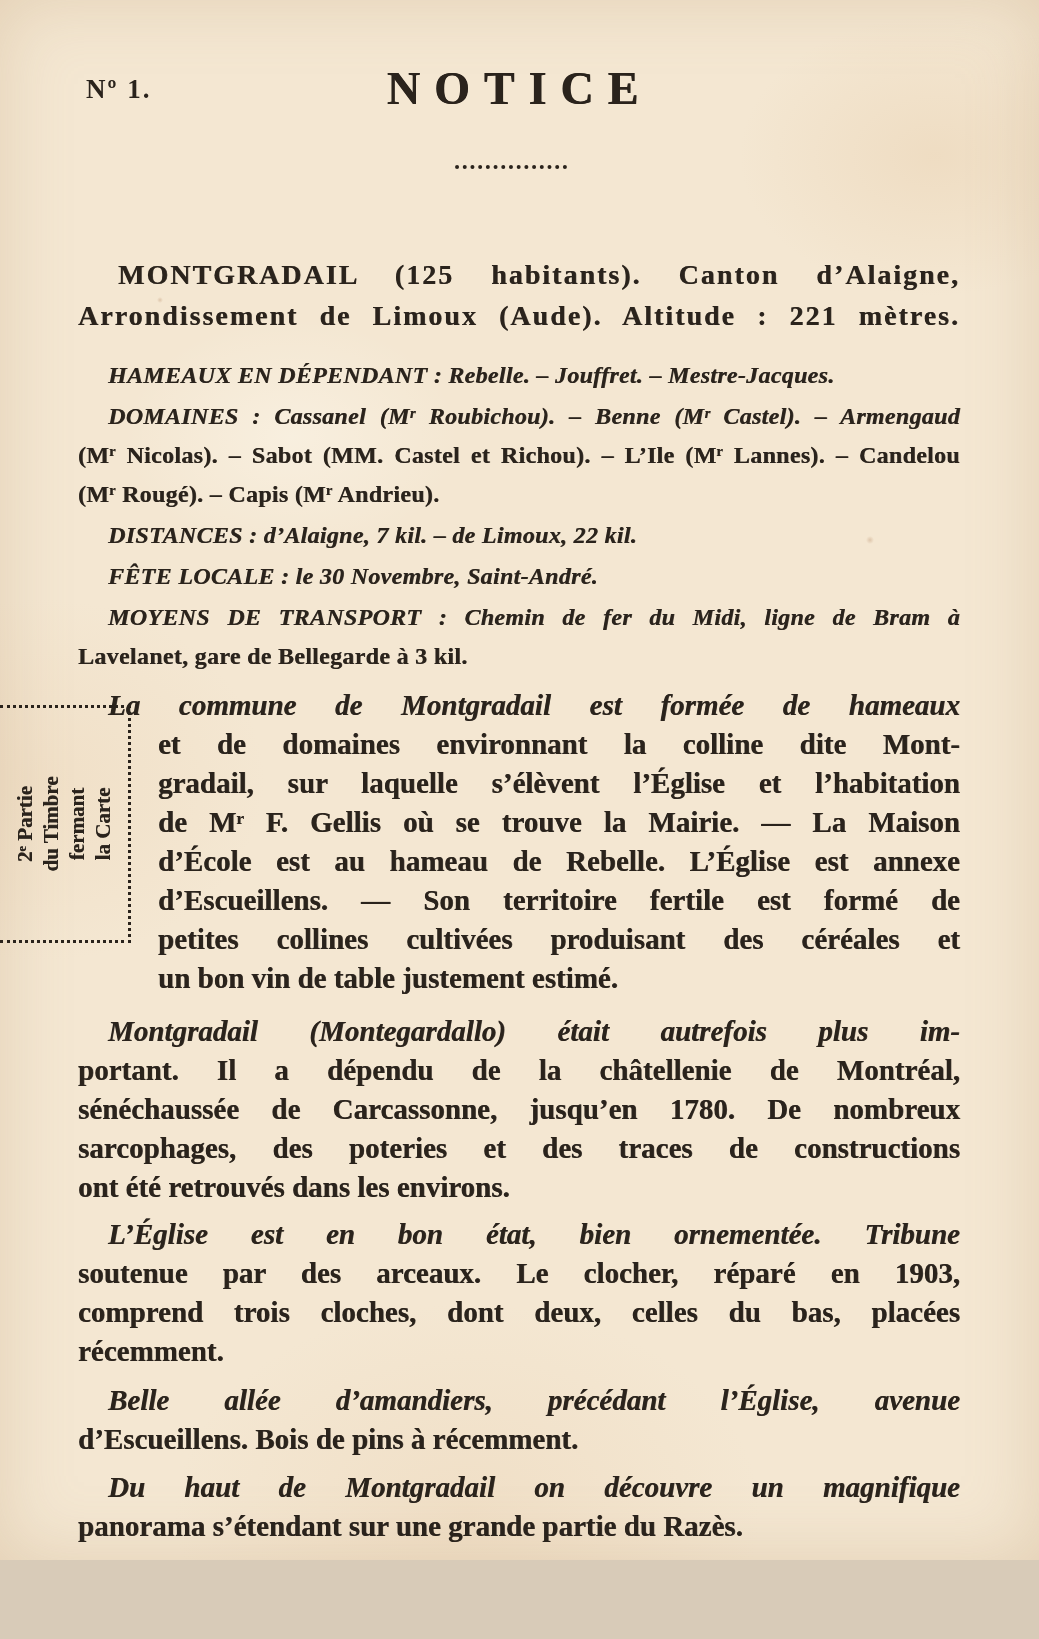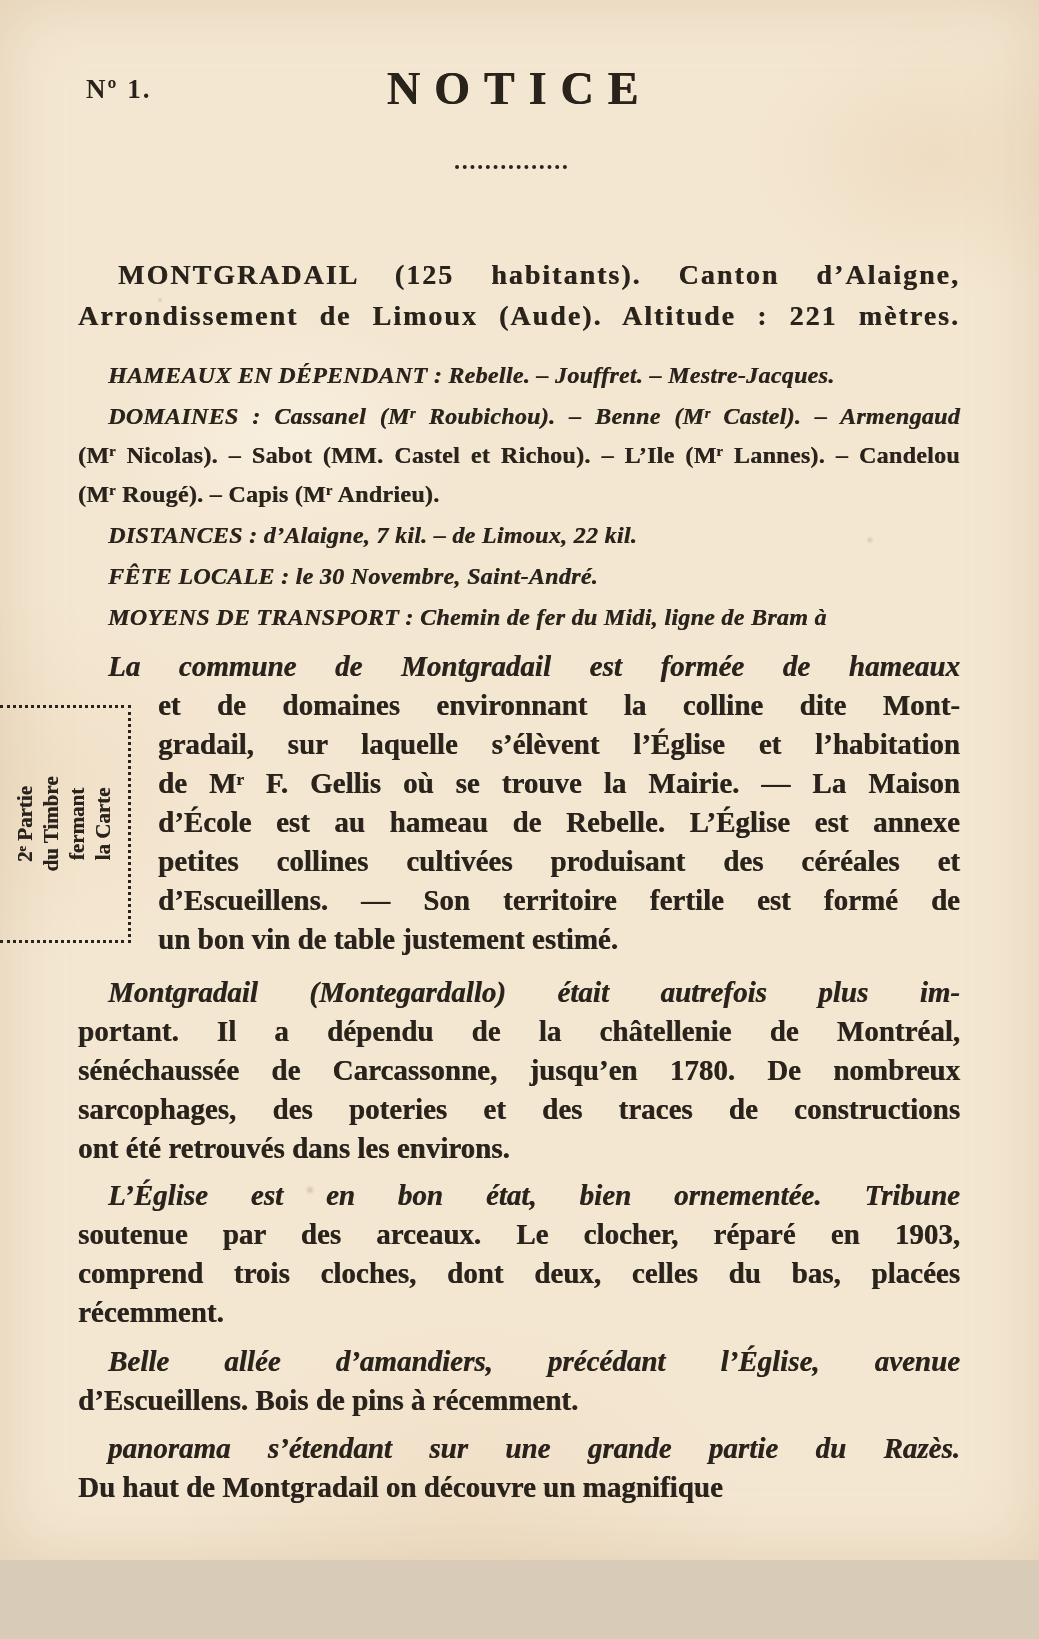--- a/index.html
+++ b/index.html
@@ -127,51 +127,52 @@
         <div class="tline">(Mʳ Rougé). – Capis (Mʳ Andrieu).</div>
       </div>
     <div class="para sub fi">
         <div class="tline">DISTANCES : d’Alaigne, 7 kil. – de Limoux, 22 kil.</div>
       </div>
     <div class="para sub fi">
         <div class="tline">FÊTE LOCALE : le 30 Novembre, Saint-André.</div>
       </div>
     <div class="para sub fi moyens">
         <div class="tline">MOYENS DE TRANSPORT : Chemin de fer du Midi, ligne de Bram à</div>
+        <div class="tline">Lavelanet, gare de Bellegarde à 3 kil.</div>
       </div>
 
     <div class="para bodytx fi para1">
         <div class="tline">La commune de Montgradail est formée de hameaux</div>
         <div class="tline">et de domaines environnant la colline dite Mont-</div>
         <div class="tline">gradail, sur laquelle s’élèvent l’Église et l’habitation</div>
         <div class="tline">de Mʳ F. Gellis où se trouve la Mairie. — La Maison</div>
         <div class="tline">d’École est au hameau de Rebelle. L’Église est annexe</div>
+        <div class="tline">d’Escueillens. — Son territoire fertile est formé de</div>
         <div class="tline">petites collines cultivées produisant des céréales et</div>
-        <div class="tline">d’Escueillens. — Son territoire fertile est formé de</div>
         <div class="tline">un bon vin de table justement estimé.</div>
       </div>
     <div class="para bodytx fi para2">
         <div class="tline">Montgradail (Montegardallo) était autrefois plus im-</div>
         <div class="tline">portant. Il a dépendu de la châtellenie de Montréal,</div>
         <div class="tline">sénéchaussée de Carcassonne, jusqu’en 1780. De nombreux</div>
         <div class="tline">sarcophages, des poteries et des traces de constructions</div>
         <div class="tline">ont été retrouvés dans les environs.</div>
       </div>
     <div class="para bodytx fi para3">
         <div class="tline">L’Église est en bon état, bien ornementée. Tribune</div>
         <div class="tline">soutenue par des arceaux. Le clocher, réparé en 1903,</div>
         <div class="tline">comprend trois cloches, dont deux, celles du bas, placées</div>
         <div class="tline">récemment.</div>
       </div>
     <div class="para bodytx fi para4">
         <div class="tline">Belle allée d’amandiers, précédant l’Église, avenue</div>
         <div class="tline">d’Escueillens. Bois de pins à récemment.</div>
       </div>
     <div class="para bodytx fi para5">
+        <div class="tline">Du haut de Montgradail on découvre un magnifique</div>
         <div class="tline">panorama s’étendant sur une grande partie du Razès.</div>
-        <div class="tline">Du haut de Montgradail on découvre un magnifique</div>
       </div>
   </div>
 
   <div class="footer">(Carte-Double M. J. Modèle déposé. Propriété exclusive.)</div>
   <div class="pencil">22</div>
 
 </div>
 
 </body></html>

